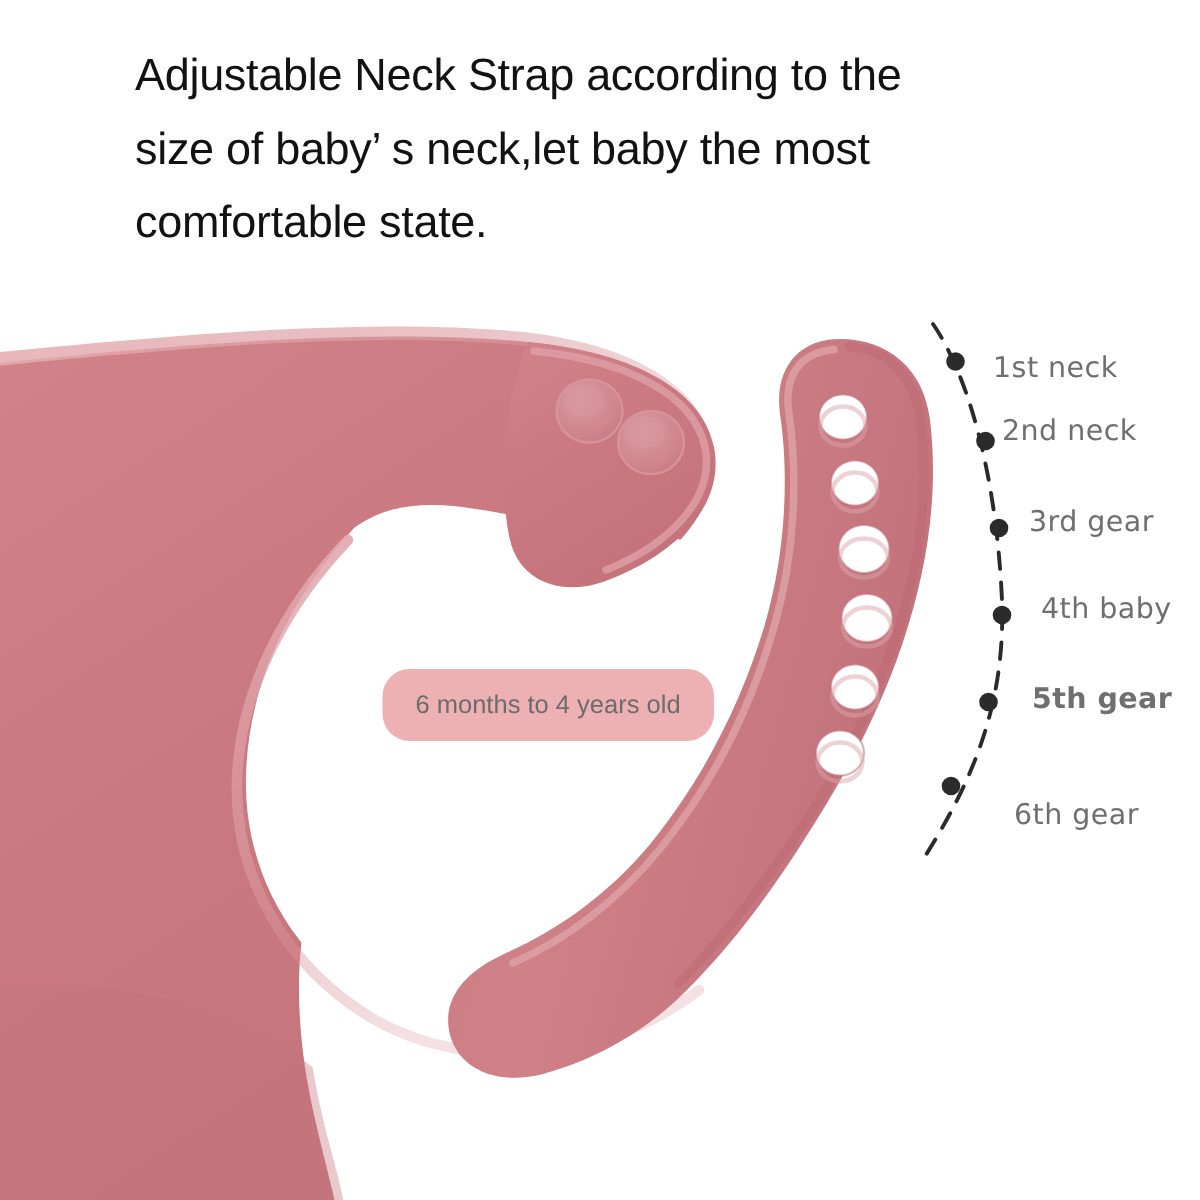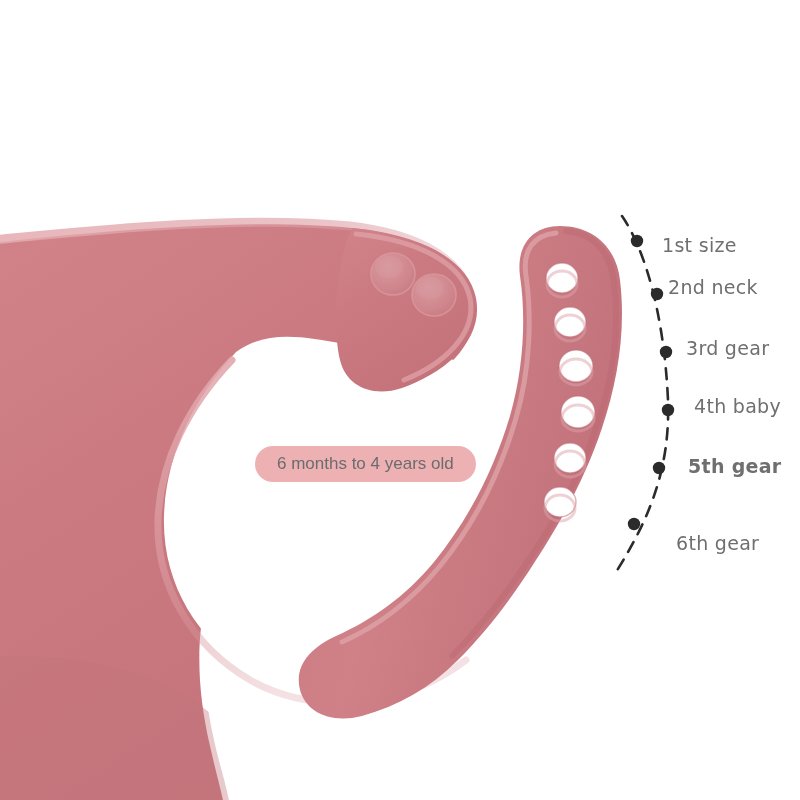--- a/index.html
+++ b/index.html
@@ -38,21 +38,21 @@
     top: 0;
     width: 800px;
     height: 800px;
   }
 
   
   #age-badge {
     position: absolute;
     left: 255px;
     top: 446px;
-    height: 36px;
+    height: 48px;
     padding: 0 22px;
     border-radius: 18px;
     background: #edb1b4;
     display: flex;
     align-items: center;
     justify-content: center;
     color: #6c6c6c;
     font-size: 17px;
     font-family: "Liberation Sans", sans-serif;
     white-space: nowrap;
@@ -67,20 +67,23 @@
     font-size: 19px;
     white-space: nowrap;
     letter-spacing: 0.3px;
   }
 </style>
 </head>
 <body>
 
 <div id="stage">
 
+  <div id="headline">Adjustable Neck Strap according to the
+size of baby’  s neck,let baby the most
+comfortable state.</div>
 
   <svg id="artwork" viewBox="0 0 800 800">
     <defs>
       <linearGradient id="bibGrad" x1="0" y1="0" x2="0.55" y2="1">
         <stop offset="0%" stop-color="#d2838a"></stop>
         <stop offset="42%" stop-color="#cb7a81"></stop>
         <stop offset="100%" stop-color="#c4737a"></stop>
       </linearGradient>
       <linearGradient id="strapGrad" x1="0" y1="0" x2="1" y2="0.4">
         <stop offset="0%" stop-color="#c97a81"></stop>
@@ -241,21 +244,21 @@
       <circle cx="659" cy="468" r="6.2" fill="#2b2b2b"></circle>
       <circle cx="634" cy="524" r="6.2" fill="#2b2b2b"></circle>
     </g>
   </svg>
 
   <div id="age-badge">
     <span>6 months to 4 years old</span>
   </div>
 
   <div id="gear-labels">
-      <div class="gear-label" style="left: 662px; top: 234px;">1st size</div>
+      <div class="gear-label" style="left: 662px; top: 234px;">1st neck</div>
       <div class="gear-label" style="left: 668px; top: 276px;">2nd neck</div>
       <div class="gear-label" style="left: 686px; top: 337px; text-align: center;">3rd gear</div>
       <div class="gear-label" style="left: 694px; top: 395px;">4th baby</div>
       <div class="gear-label" style="left: 688px; top: 455px; font-weight: bold;">5th gear</div>
       <div class="gear-label" style="left: 676px; top: 532px;">6th gear</div>
     </div>
 
 </div>
 
 </body></html>

